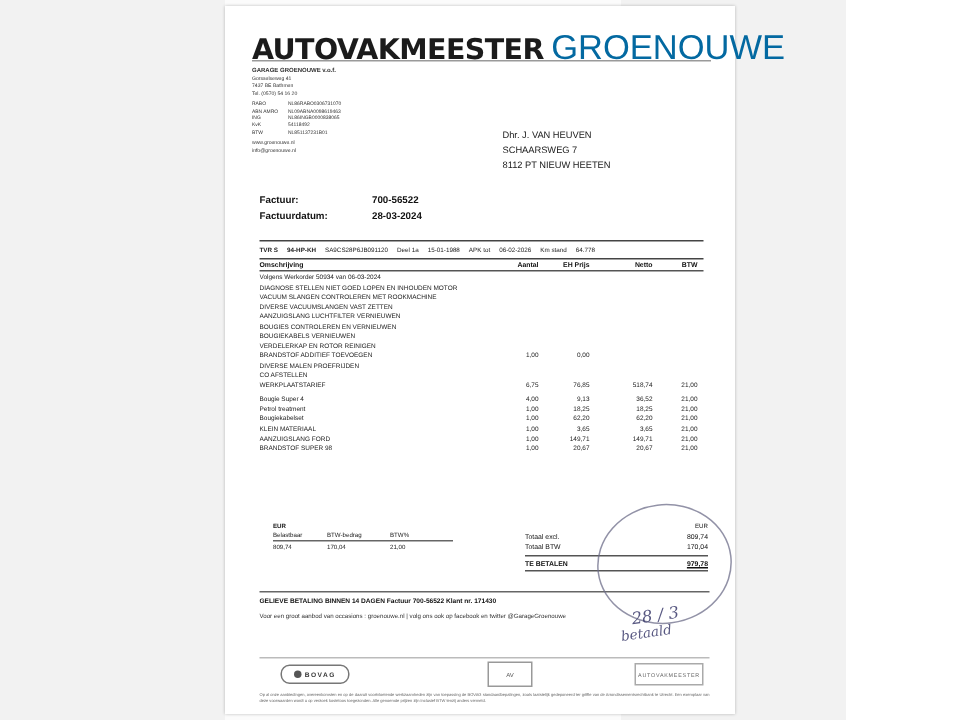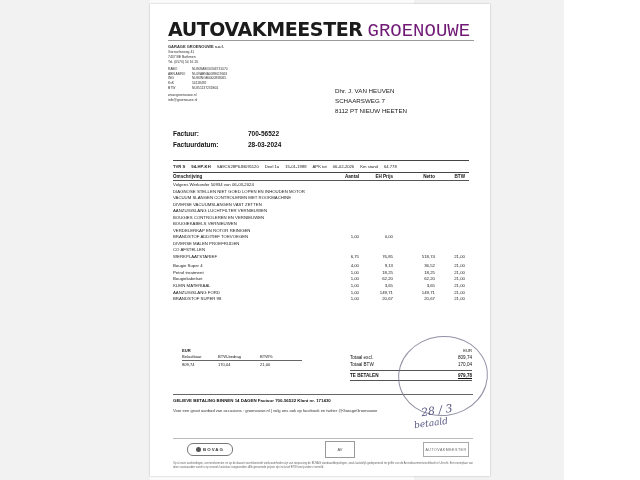--- a/index.html
+++ b/index.html
@@ -24,22 +24,22 @@
   
   .brand{
     position:absolute;left:18px;top:14px;width:306px;
     display:flex;align-items:baseline;gap:5px;
   }
   .brand .b1{
     font-family:"DejaVu Sans", sans-serif;
     font-weight:bold;font-size:19px;letter-spacing:-0.4px;color:#1b1b1b;
   }
   .brand .b2{
-    font-family:Liberation Mono, monospace;
-    font-weight:normal;font-size:19px;letter-spacing:0px;color:#701a75;
+    font-family:Liberation Sans, sans-serif;
+    font-weight:normal;font-size:23px;letter-spacing:0px;color:#0369a1;
   }
   .brand-rule{
     position:absolute;left:18px;top:36px;width:306px;height:1px;background:#9a9a9a;
   }
 
   
   .company{
     position:absolute;left:18px;top:40px;width:160px;
     font-size:3.6px;line-height:1.45;color:#333;
   }

